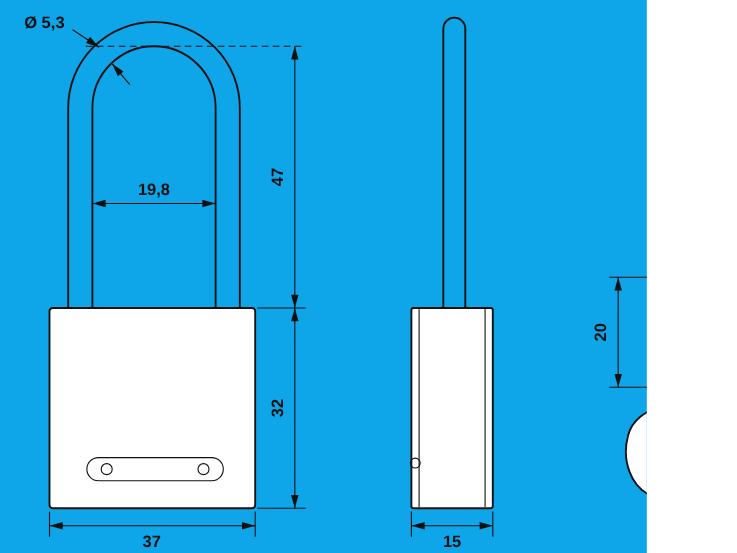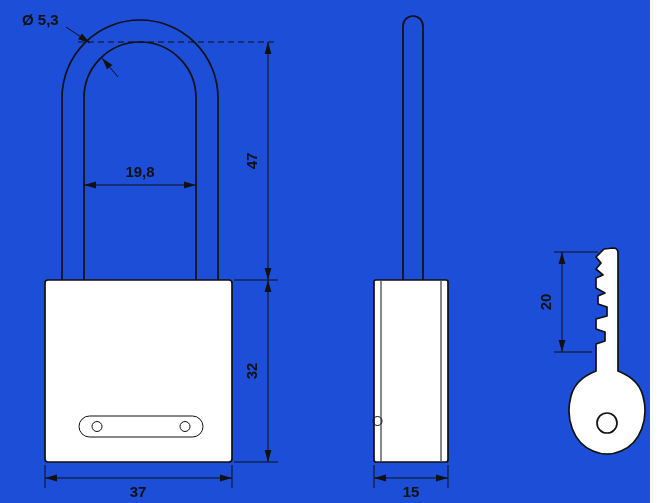--- a/index.html
+++ b/index.html
@@ -1,19 +1,19 @@
 <!DOCTYPE html>
 <html><head>
 <meta charset="utf-8">
 <style>
   html,body{margin:0;padding:0;background:#ffffff;}
   .sheet{
     position:relative;
-    width:650px;height:503px;
-    background:#1d4ed8;
+    width:588px;height:503px;
+    background:#0ea5e9;
     font-family:"Liberation Sans", sans-serif;
     overflow:hidden;
   }
   svg{display:block;}
   text{
     font-family:"Liberation Sans", sans-serif;
     font-size:15px;
     font-weight:bold;
     fill:#111;
   }

